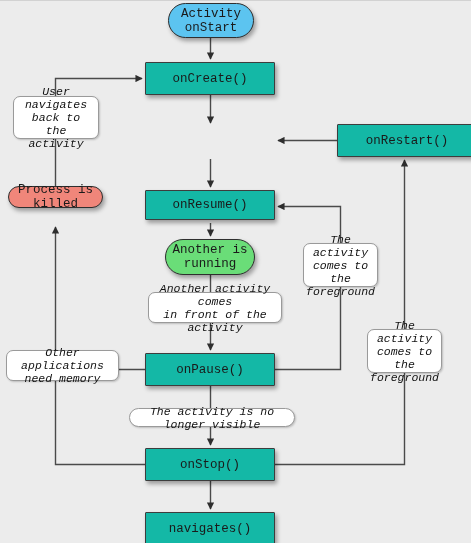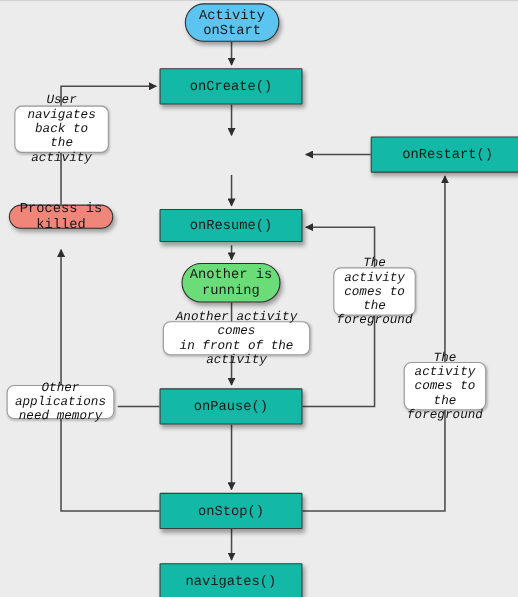--- a/index.html
+++ b/index.html
@@ -175,27 +175,30 @@
     </span>
   </div>
 
   <div class="edge-label" style="left:148px; top:292px; width:134px; height:31px;">
     <span class="lbl">
       <span>Another activity comes</span><br>
       <span>in front of the activity</span>
     </span>
   </div>
 
-  <div class="edge-label" style="left:6px; top:350px; width:98px; height:31px;">
+  <div class="edge-label" style="left:6px; top:350px; width:113px; height:31px;">
     <span class="lbl">
       <span>Other applications</span><br>
       <span>need memory</span>
     </span>
   </div>
 
+  <div class="edge-label pillround" style="left:129px; top:408px; width:166px; height:19px;">
+    <span class="lbl">The activity is no longer visible</span>
+  </div>
 
   <div class="edge-label" style="left:303px; top:243px; width:75px; height:44px;">
     <span class="lbl">
       <span>The activity</span><br>
       <span>comes to the</span><br>
       <span>foreground</span>
     </span>
   </div>
 
   <div class="edge-label" style="left:367px; top:329px; width:75px; height:44px;">

